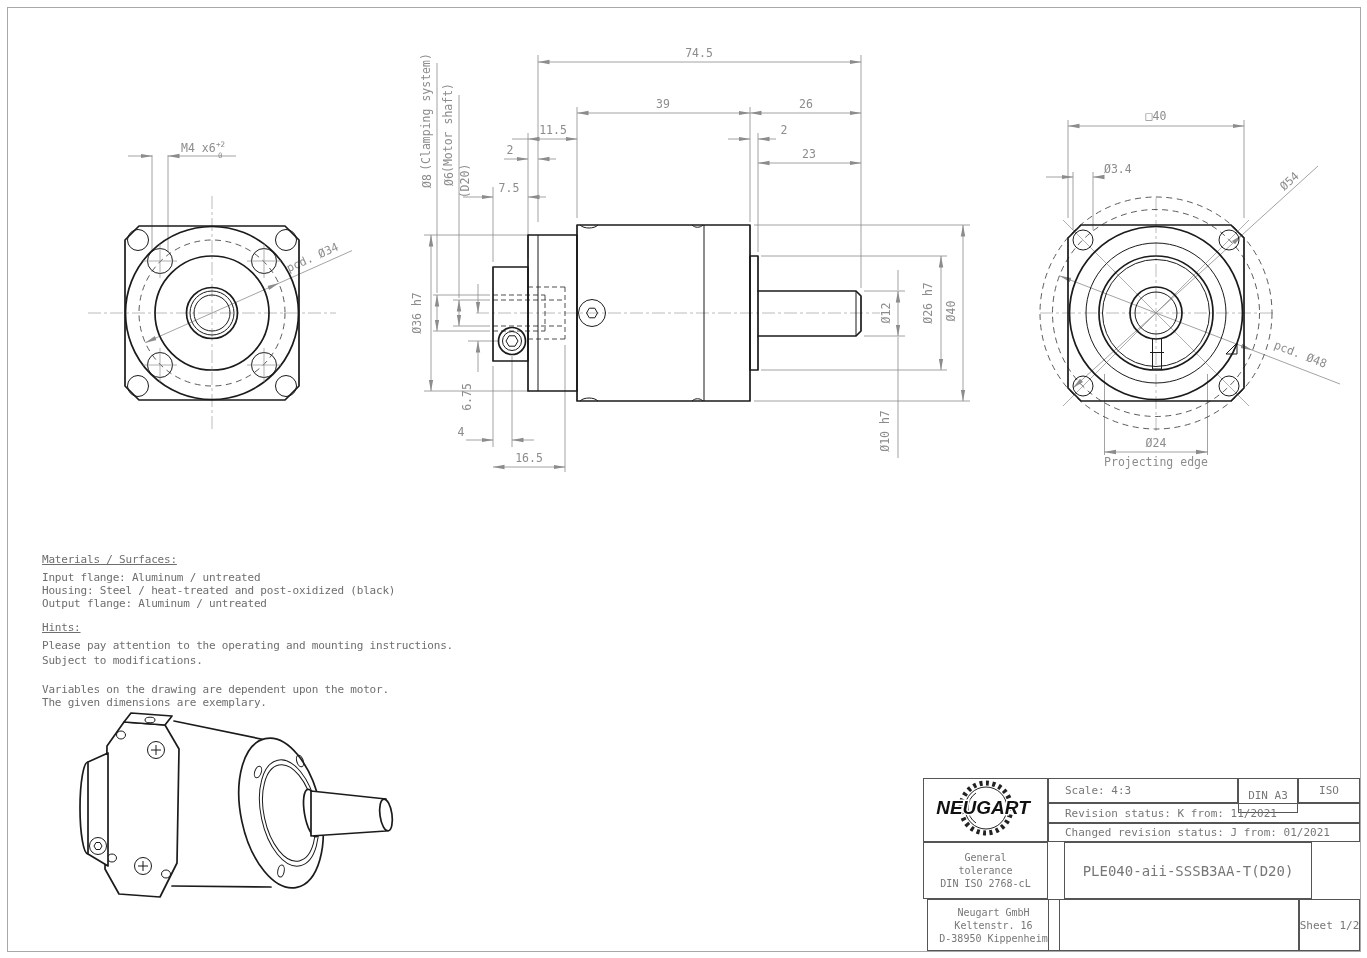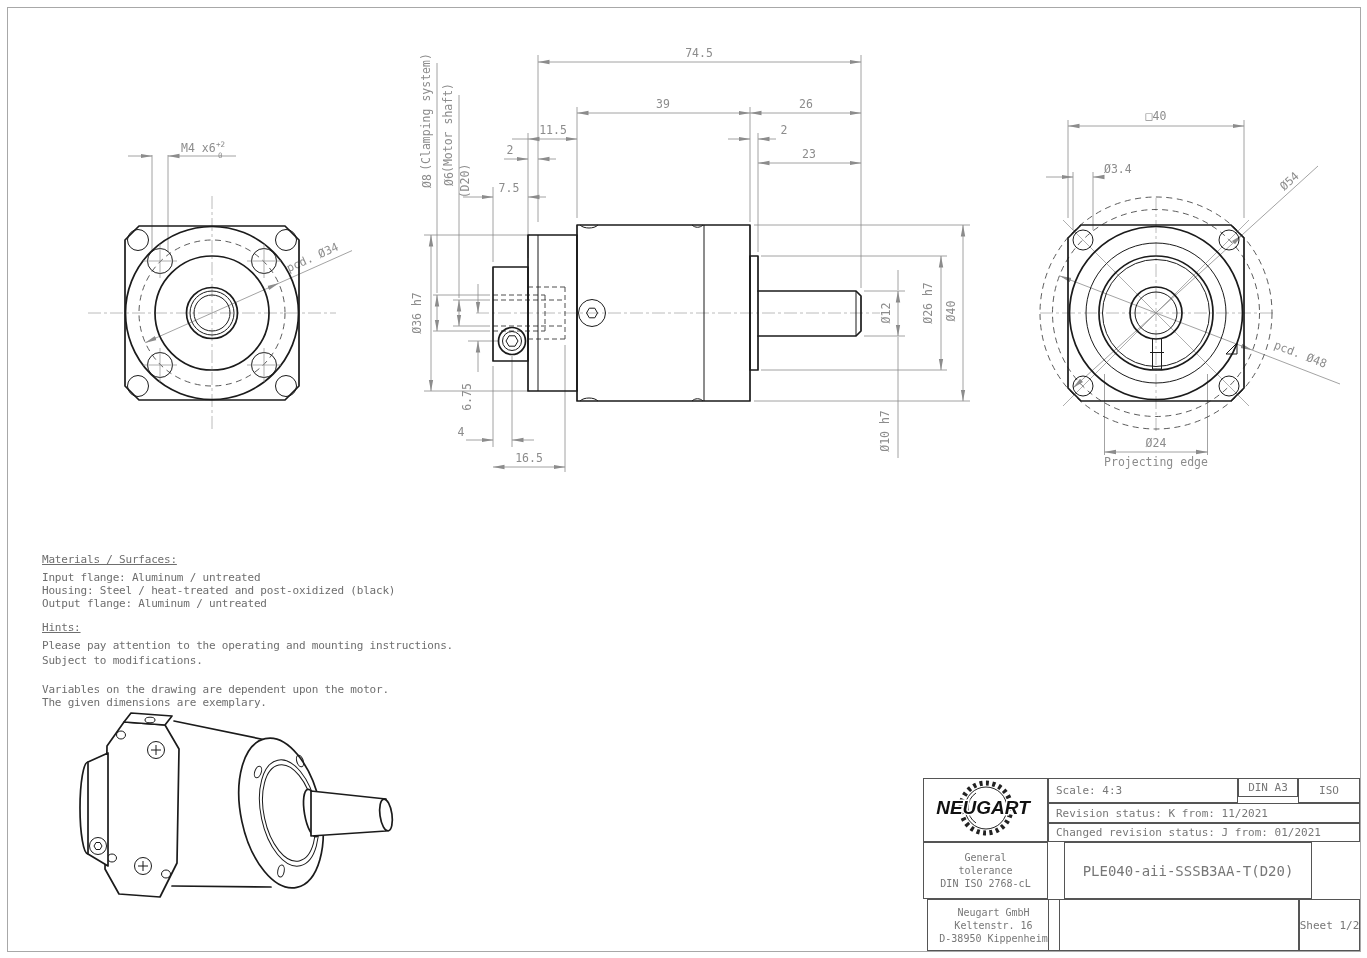--- a/index.html
+++ b/index.html
@@ -25,21 +25,21 @@
   
   #notes{position:absolute;left:42px;top:0;width:470px;color:#6e6e6e;
          font:11px "DejaVu Sans Mono",monospace;letter-spacing:-.2px;}
   #notes div{position:absolute;white-space:nowrap;margin-top:44px;}
   .ut{text-decoration:underline;}
   
   #tb{position:absolute;left:923px;top:778px;width:437px;height:173px;color:#777;
       font:11px "DejaVu Sans Mono",monospace;}
   #tb .c{position:absolute;border:1px solid #555;box-sizing:border-box;
          display:flex;align-items:center;white-space:nowrap;}
-  #tb .pad{padding-left:7px;}
+  #tb .pad{padding-left:16px;}
   .cen{justify-content:center;text-align:center;}
   #partno{font-size:14px;}
   #addr,#tol{font-size:10px;line-height:13px;}
   #logo-text{font-style:italic;font-weight:bold;}
 </style>
 </head>
 <body>
 
 <div id="page">
   <div id="frame"></div>
@@ -284,21 +284,21 @@
       <svg width="118" height="58" viewBox="0 0 118 58">
         <g stroke="#222" fill="none">
           <circle cx="62" cy="29" r="21" stroke-width="1"></circle>
           <circle cx="62" cy="29" r="25" stroke-width="5" stroke-dasharray="3 3.5"></circle>
           <path d="M52,14 A18,18 0 0 0 52,44" stroke-width="1"></path>
         </g>
         <text id="logo-text" x="59" y="35" text-anchor="middle" style="font:bold italic 19px 'Liberation Sans',sans-serif;fill:#111;stroke:#fff;stroke-width:3;paint-order:stroke;">NEUGART</text>
       </svg>
     </div>
     <div class="c pad" style="left:125px;top:0;width:190px;height:25px">Scale: 4:3</div>
-    <div class="c cen" style="left:315px;top:0;width:60px;height:19px">DIN A3</div>
+    <div class="c cen" style="left:315px;top:0;width:60px;height:35px">DIN A3</div>
     <div class="c cen" style="left:375px;top:0;width:62px;height:25px">ISO</div>
     <div class="c pad" style="left:125px;top:25px;width:312px;height:20px">Revision status: K   from: 11/2021</div>
     <div class="c pad" style="left:125px;top:45px;width:312px;height:19px">Changed revision status: J   from: 01/2021</div>
     <div class="c cen" id="tol" style="left:0;top:64px;width:125px;height:57px">
       <div>
         <div>General</div>
         <div>tolerance</div>
         <div>DIN ISO 2768-cL</div>
       </div>
     </div>

